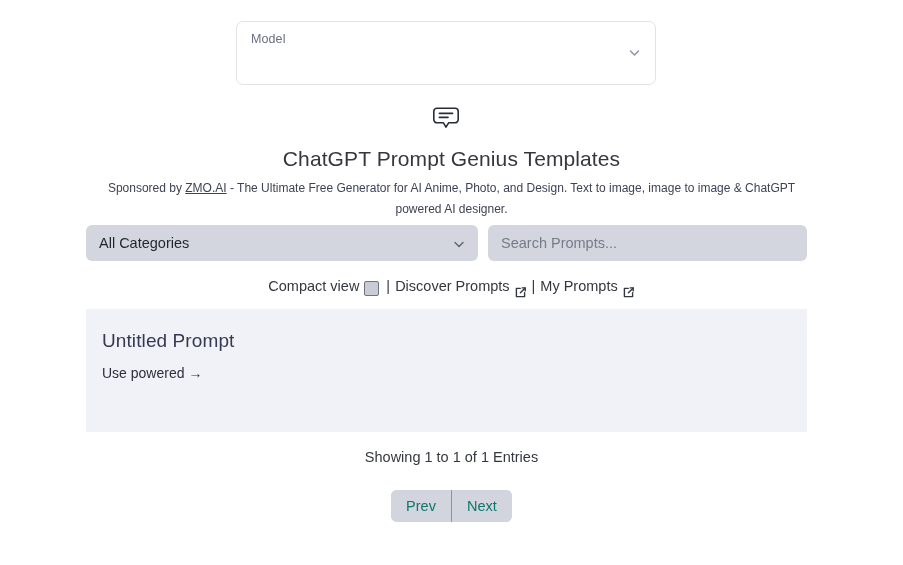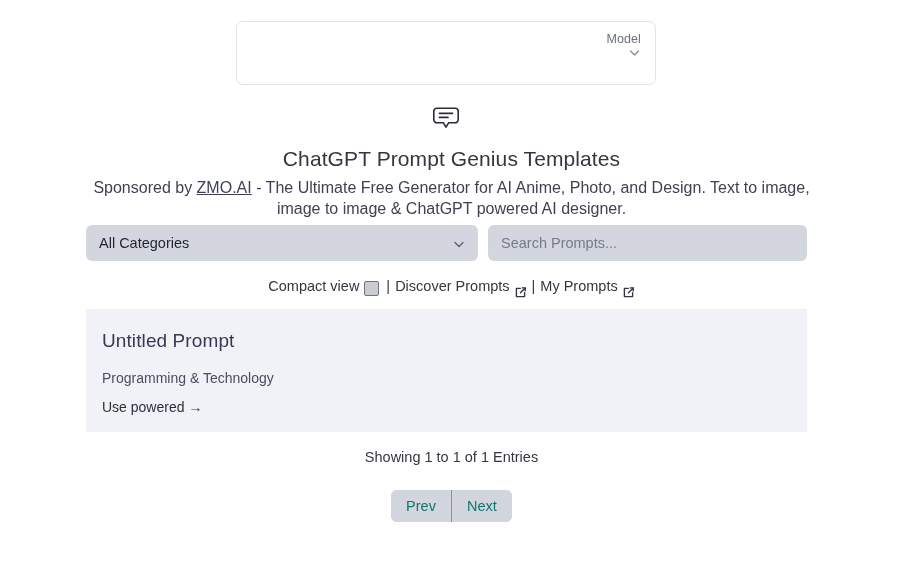--- a/index.html
+++ b/index.html
@@ -32,21 +32,20 @@
   }
   .model-select {
     width: 100%;
     height: 100%;
     background: #ffffff;
     border: 1px solid #e3e3e5;
     border-radius: 7px;
     padding: 9px 14px 0 14px;
     position: relative;
     cursor: pointer;
-    text-align: right;
   }
   .model-label {
     font-size: 12.5px;
     color: #6b6f80;
     line-height: 17px;
     letter-spacing: .1px;
   }
   .model-value {
     font-size: 15px;
     color: #202123;
@@ -83,21 +82,21 @@
     font-weight: 400;
     color: #353740;
     letter-spacing: .1px;
   }
   .subtitle {
     position: absolute;
     left: 88px;
     top: 178px;
     width: 727px;
     text-align: center;
-    font-size: 16px;
+    font-size: 12px;
     line-height: 20.5px;
     color: #3f4254;
   }
   .subtitle a {
     color: #3f4254;
     text-decoration: underline;
   }
 
   
   .filter-row {
@@ -317,21 +316,20 @@
       <svg viewBox="0 0 13 13" width="13" height="13" fill="none" stroke="#353740" stroke-width="1.4" stroke-linecap="round" stroke-linejoin="round">
         <path d="M6.2 2.4 H2.4 V10.6 H10.6 V6.8"></path>
         <polyline points="8.2,1.9 11.2,1.9 11.2,4.9"></polyline>
         <line x1="11.2" y1="1.9" x2="6.4" y2="6.7"></line>
       </svg>
     </span>
   </div>
 
   <div class="card">
     <div class="card-title">Untitled Prompt</div>
-    <div class="card-category">Programming &amp; Technology</div>
     <div class="card-action">Use powered →</div>
   </div>
 
   <div class="showing">Showing 1 to 1 of 1 Entries</div>
 
   <div class="pager">
     <div class="pager-group">
       <button class="pager-btn">Prev</button>
       <div class="pager-divider"></div>
       <button class="pager-btn">Next</button>

